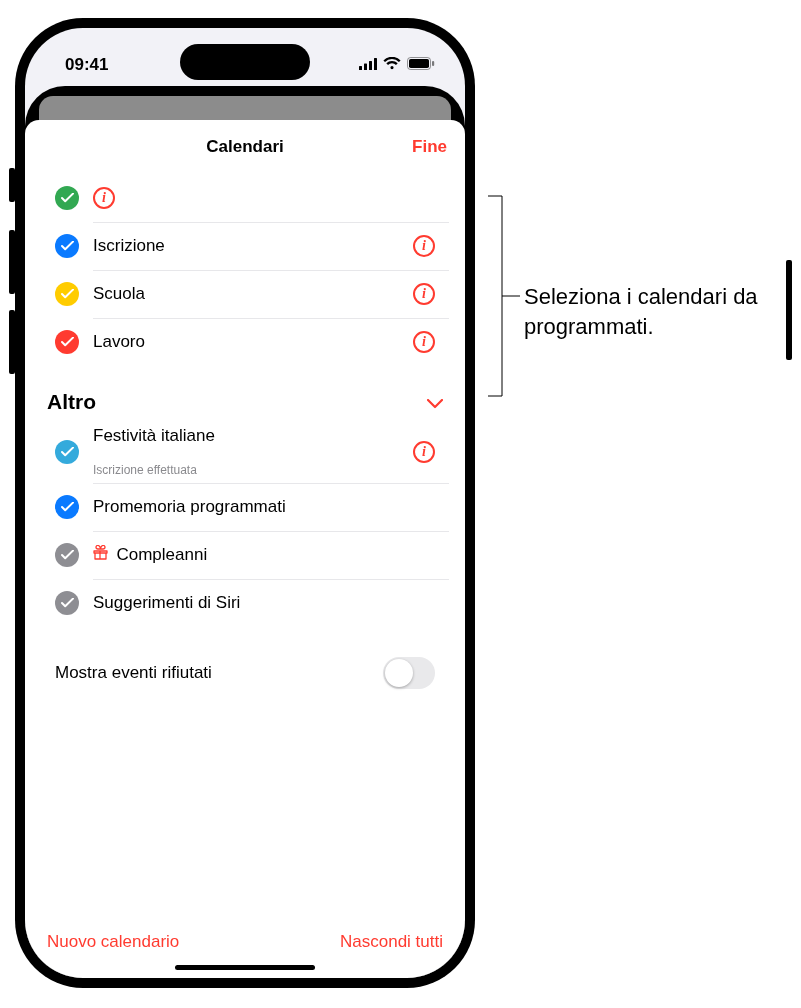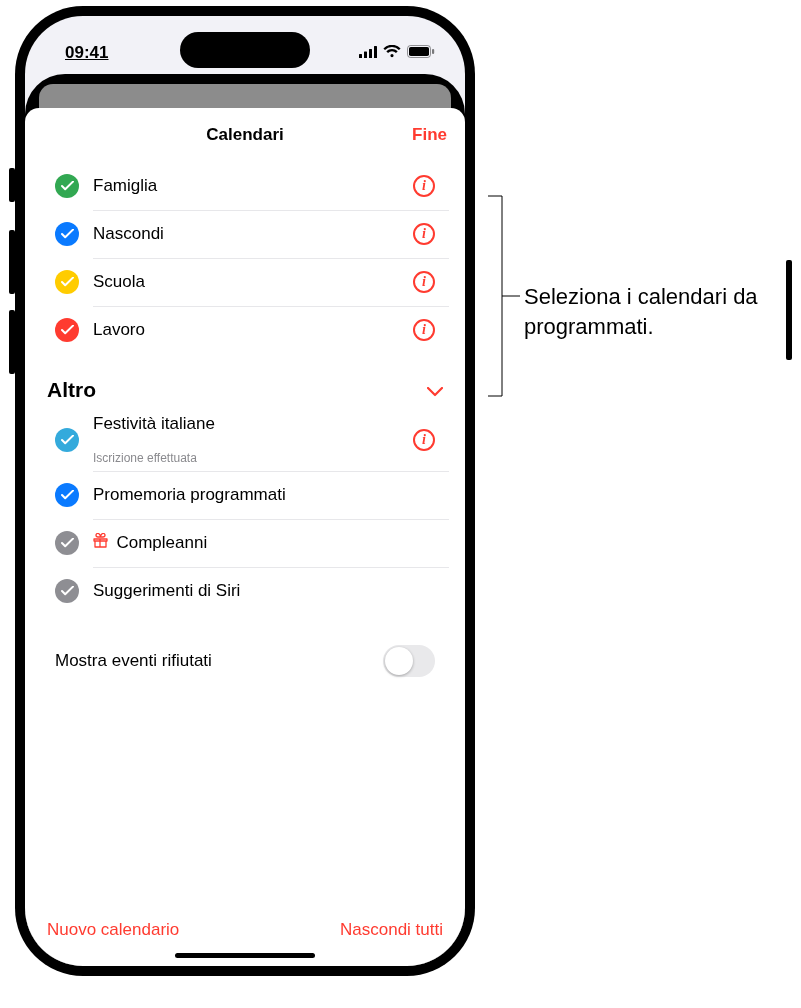--- a/index.html
+++ b/index.html
@@ -12,27 +12,26 @@
     position: relative;
   }
   .stage {
     position: relative;
     width: 801px;
     height: 1008px;
   }
   .phone {
     position: absolute;
     left: 15px;
-    top: 6px;
+    top: 18px;
     width: 460px;
     height: 970px;
     background: #000;
     border-radius: 68px;
     padding: 10px;
-    text-decoration: underline;
   }
   .screen {
     position: relative;
     width: 100%;
     height: 100%;
     background: #f2f2f7;
     border-radius: 58px;
     overflow: hidden;
   }
   .notch {
@@ -290,35 +289,32 @@
           <div class="content">
 
 
             <div class="group">
               <div class="row">
                 <span class="check" style="background:#32a852">
                   <svg width="13" height="10" viewBox="0 0 13 10">
                       <path d="M1 5l3.2 3.2L12 .6" fill="none" stroke="#fff" stroke-width="2" stroke-linecap="round" stroke-linejoin="round"></path>
                     </svg>
                 </span>
-                <div class="row-text">
-                    <span class="row-label">Famiglia</span>
-                  </div>
                 <span class="info">
                     <span class="info-i">i</span>
                   </span>
               </div>
               <div class="row">
                 <span class="check" style="background:#0a7aff">
                   <svg width="13" height="10" viewBox="0 0 13 10">
                       <path d="M1 5l3.2 3.2L12 .6" fill="none" stroke="#fff" stroke-width="2" stroke-linecap="round" stroke-linejoin="round"></path>
                     </svg>
                 </span>
                 <div class="row-text">
-                    <span class="row-label">Nascondi</span>
+                    <span class="row-label">Iscrizione</span>
                   </div>
                 <span class="info">
                     <span class="info-i">i</span>
                   </span>
               </div>
               <div class="row">
                 <span class="check" style="background:#ffcc00">
                   <svg width="13" height="10" viewBox="0 0 13 10">
                       <path d="M1 5l3.2 3.2L12 .6" fill="none" stroke="#fff" stroke-width="2" stroke-linecap="round" stroke-linejoin="round"></path>
                     </svg>

